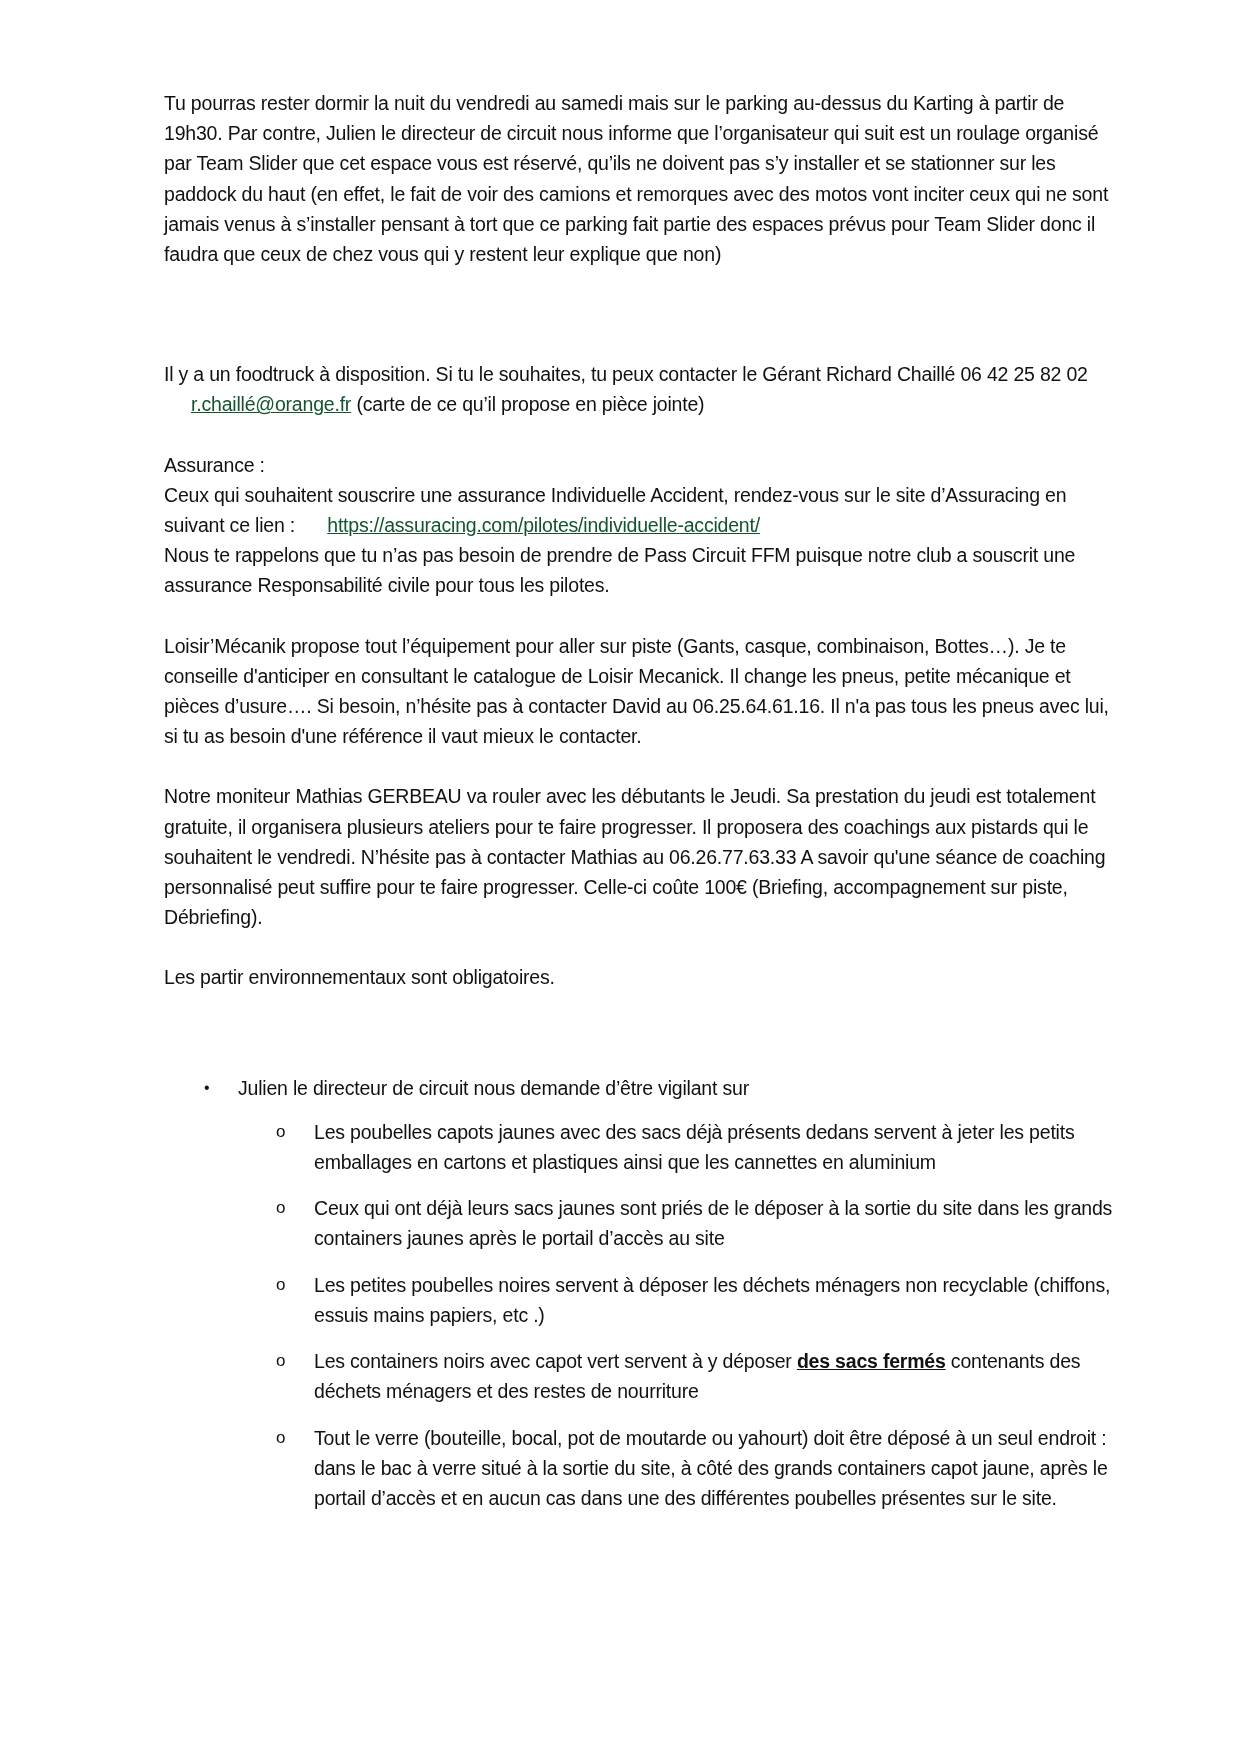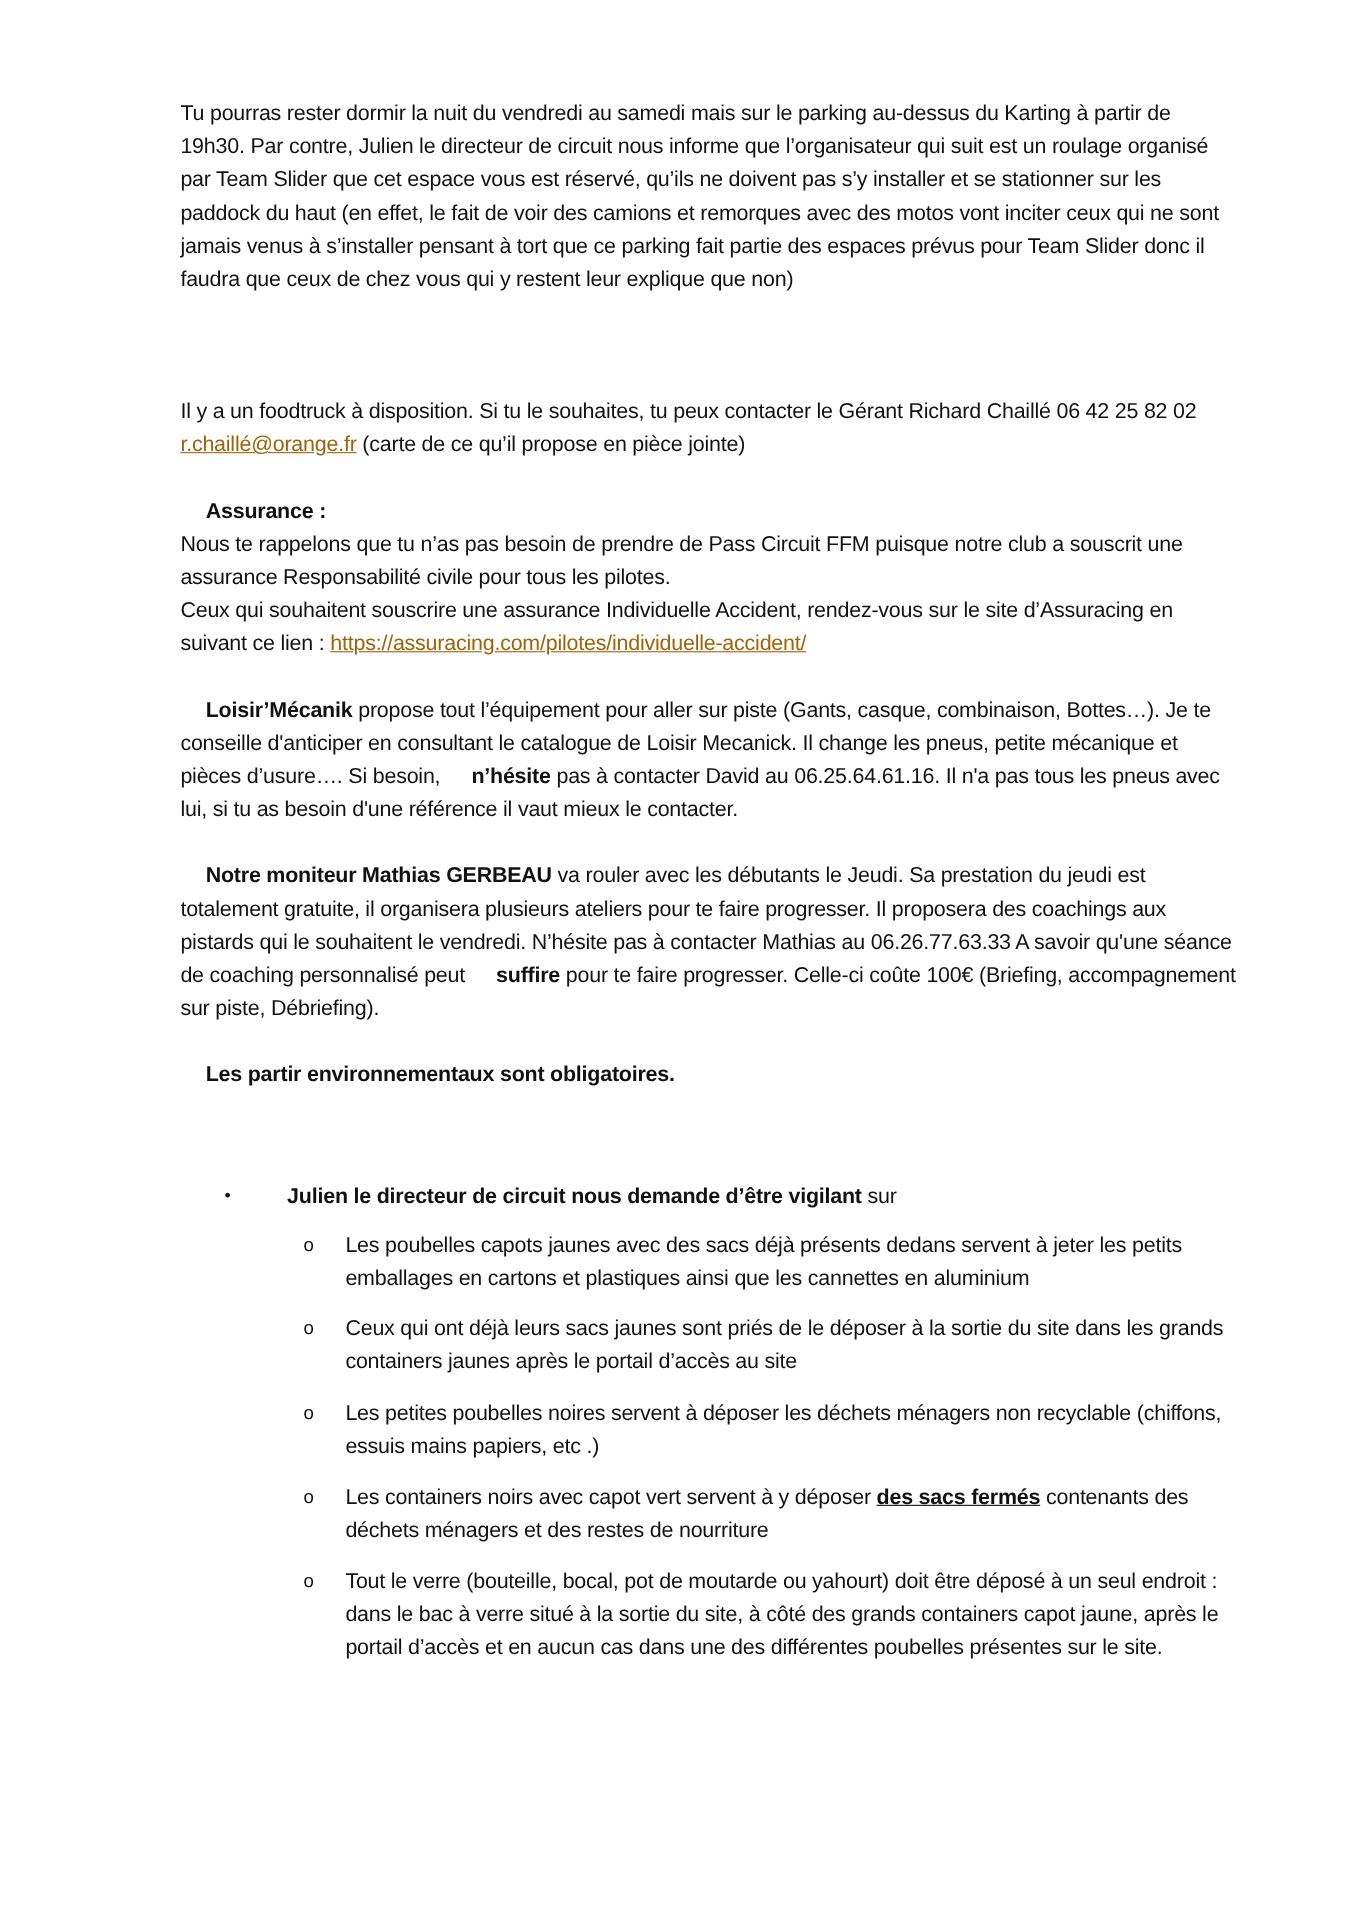--- a/index.html
+++ b/index.html
@@ -7,22 +7,22 @@
   .page {
     position: absolute; left: 164px; top: 88px; width: 960px;
     font-family: "Liberation Sans", sans-serif;
     font-size: 19.5px; line-height: 30.2px; color: #111111;
     letter-spacing: -0.2px;
   }
   p { margin: 0; }
   .gap1 { height: 30px; }
   .gap2 { height: 60px; }
   .gap3 { height: 90px; }
-  b { font-weight: bold; margin-left: 23px; }
-  a.link { color: #a16207; text-decoration: underline; }
+  b { font-weight: normal; }
+  a.link { color: #14532d; text-decoration: underline; margin-left: 27px; }
   .u { text-decoration: underline; font-weight: bold; }
   .bullet-l1 { position: relative; padding-left: 74px; margin-left: 0; }
   .bullet-l1 .mark { position: absolute; left: 40px; top: 0; font-size: 16px; }
   .bullet-l2 { position: relative; padding-left: 150px; margin-bottom: 16px; }
   .bullet-l2 .mark { position: absolute; left: 112px; top: 0; font-size: 17px; }
 </style>
 </head>
 <body>
 
 <div class="page">
@@ -31,24 +31,24 @@
 
   <div class="gap3"></div>
 
   <p>
     <span>Il y a un foodtruck à disposition. Si tu le souhaites, tu peux contacter le Gérant Richard Chaillé 06 42 25 82 02 </span><a class="link" href="#">r.chaillé@orange.fr</a><span> (carte de ce qu’il propose en pièce jointe)</span>
   </p>
 
   <div class="gap1"></div>
 
   <p><b>Assurance :</b></p>
-  <p>Nous te rappelons que tu n’as pas besoin de prendre de Pass Circuit FFM puisque notre club a souscrit une assurance Responsabilité civile pour tous les pilotes.</p>
   <p>
     <span>Ceux qui souhaitent souscrire une assurance Individuelle Accident, rendez-vous sur le site d’Assuracing en suivant ce lien : </span><a class="link" href="#">https://assuracing.com/pilotes/individuelle-accident/</a>
   </p>
+  <p>Nous te rappelons que tu n’as pas besoin de prendre de Pass Circuit FFM puisque notre club a souscrit une assurance Responsabilité civile pour tous les pilotes.</p>
 
   <div class="gap1"></div>
 
   <p>
     <b>Loisir’Mécanik</b><span> propose tout l’équipement pour aller sur piste (Gants, casque, combinaison, Bottes…). Je te conseille d'anticiper en consultant le catalogue de Loisir Mecanick. Il change les pneus, petite mécanique et pièces d’usure….  Si besoin, </span><b>n’hésite</b><span> pas à contacter David au 06.25.64.61.16. Il n'a pas tous les pneus avec lui, si tu as besoin d'une référence il vaut mieux le contacter.</span>
   </p>
 
   <div class="gap1"></div>
 
   <p>

